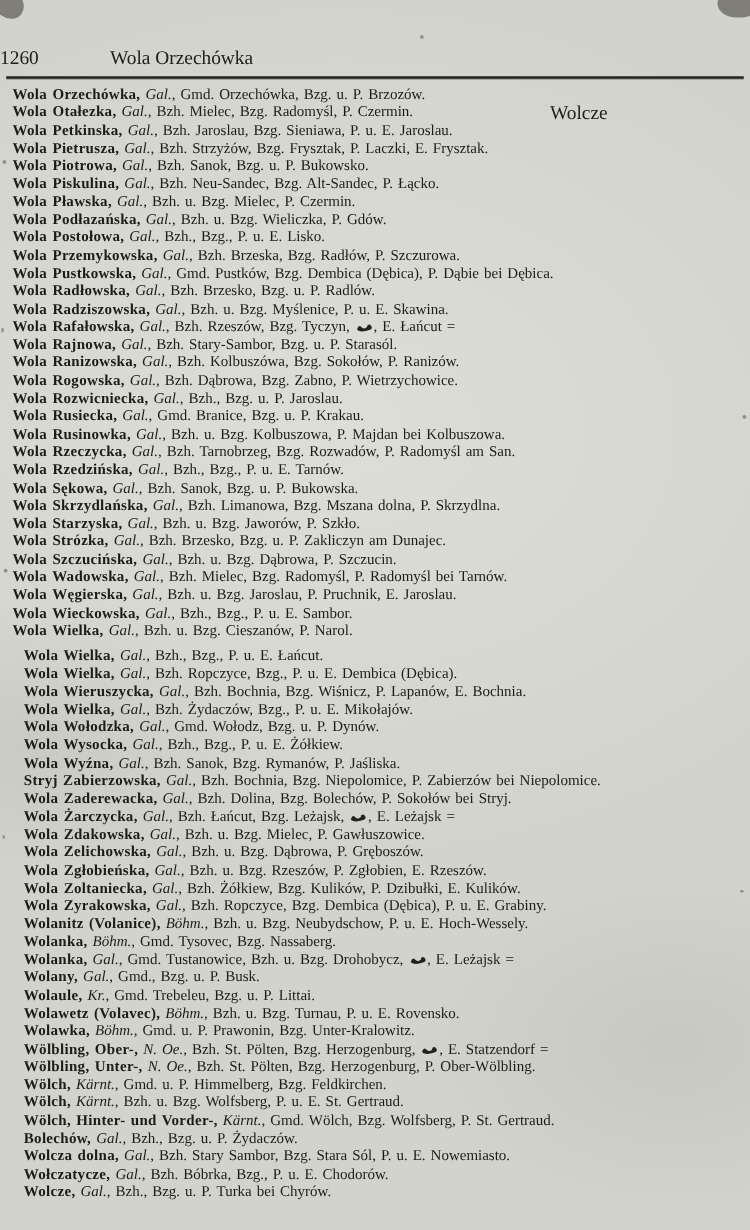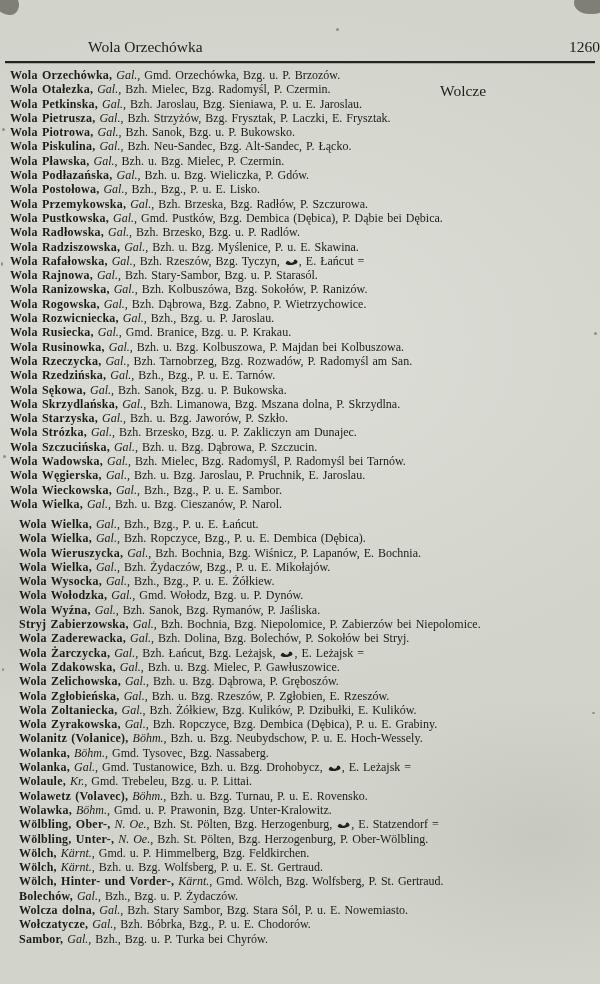--- a/index.html
+++ b/index.html
@@ -20,21 +20,21 @@
     text-decoration: underline;
   }
   
   .smudge { position: absolute; background: #3a3a34; border-radius: 50%; opacity: .55; }
   .smudge.tl { left: -6px; top: -8px; width: 26px; height: 22px; transform: rotate(35deg); border-radius: 30% 70% 60% 40%; }
   .smudge.tr { right: -8px; top: -10px; width: 34px; height: 24px; border-radius: 60% 40% 50% 50%; }
   .speck { position: absolute; background: #4a4a42; border-radius: 50%; opacity: .5; }
 
   .header { position: absolute; top: 38px; left: 0; right: 0; height: 20px; font-size: 15.5px; color: #21211c; }
   .header .h-left   { position: absolute; left: 88px; }
-  .header .h-center { position: absolute; left: 0; right: 0; text-align: right; }
+  .header .h-center { position: absolute; left: 0; right: 12px; text-align: left; }
   .header .h-right  { position: absolute; left: 440px; margin-top: 44px; }
 
   .rule { position: absolute; top: 61px; left: 5px; right: 5px; height: 2px; background: #24241f; box-shadow: 0 1px 0 rgba(36,36,31,.25); }
 
   .columns {
     position: absolute; top: 68px; left: 10px; right: 7px; bottom: 18px;
     display: flex;
     flex-direction: column;
   }
   .col { flex: 1 1 0; min-width: 0; }
@@ -114,48 +114,49 @@
         <div class="entry"><span class="headword">Wola Węgierska,</span> <span class="region">Gal.</span>, Bzh. u. Bzg. Jaroslau, P. Pruchnik, E. Jaroslau.</div>
         <div class="entry"><span class="headword">Wola Wieckowska,</span> <span class="region">Gal.</span>, Bzh., Bzg., P. u. E. Sambor.</div>
         <div class="entry"><span class="headword">Wola Wielka,</span> <span class="region">Gal.</span>, Bzh. u. Bzg. Cieszanów, P. Narol.</div>
       </div>
     <div class="divider"></div>
     <div class="col right">
         <div class="entry"><span class="headword">Wola Wielka,</span> <span class="region">Gal.</span>, Bzh., Bzg., P. u. E. Łańcut.</div>
         <div class="entry"><span class="headword">Wola Wielka,</span> <span class="region">Gal.</span>, Bzh. Ropczyce, Bzg., P. u. E. Dembica (Dębica).</div>
         <div class="entry"><span class="headword">Wola Wieruszycka,</span> <span class="region">Gal.</span>, Bzh. Bochnia, Bzg. Wiśnicz, P. Lapanów, E. Bochnia.</div>
         <div class="entry"><span class="headword">Wola Wielka,</span> <span class="region">Gal.</span>, Bzh. Żydaczów, Bzg., P. u. E. Mikołajów.</div>
+        <div class="entry"><span class="headword">Wola Wołodzka,</span> <span class="region">Gal.</span>, Gmd. Wołodz, Bzg. u. P. Dynów.</div>
         <div class="entry"><span class="headword">Wola Wysocka,</span> <span class="region">Gal.</span>, Bzh., Bzg., P. u. E. Żółkiew.</div>
-        <div class="entry"><span class="headword">Wola Wołodzka,</span> <span class="region">Gal.</span>, Gmd. Wołodz, Bzg. u. P. Dynów.</div>
         <div class="entry"><span class="headword">Wola Wyźna,</span> <span class="region">Gal.</span>, Bzh. Sanok, Bzg. Rymanów, P. Jaśliska.</div>
         <div class="entry"><span class="headword">Stryj Zabierzowska,</span> <span class="region">Gal.</span>, Bzh. Bochnia, Bzg. Niepolomice, P. Zabierzów bei Niepolomice.</div>
         <div class="entry"><span class="headword">Wola Zaderewacka,</span> <span class="region">Gal.</span>, Bzh. Dolina, Bzg. Bolechów, P. Sokołów bei Stryj.</div>
         <div class="entry"><span class="headword">Wola Żarczycka,</span> <span class="region">Gal.</span>, Bzh. Łańcut, Bzg. Leżajsk, <span class="horn"><svg width="13" height="8" viewBox="0 0 20 12">
               <path d="M1 8 Q3 2 6 5 Q8 8 11 7 Q14 6 14 3 Q17 1 19 5 Q20 8 16 9 Q8 12 3 10 Q1 9 1 8 Z" fill="#23231e"></path>
             </svg></span>, E. Leżajsk =</div>
         <div class="entry"><span class="headword">Wola Zdakowska,</span> <span class="region">Gal.</span>, Bzh. u. Bzg. Mielec, P. Gawłuszowice.</div>
         <div class="entry"><span class="headword">Wola Zelichowska,</span> <span class="region">Gal.</span>, Bzh. u. Bzg. Dąbrowa, P. Gręboszów.</div>
         <div class="entry"><span class="headword">Wola Zgłobieńska,</span> <span class="region">Gal.</span>, Bzh. u. Bzg. Rzeszów, P. Zgłobien, E. Rzeszów.</div>
         <div class="entry"><span class="headword">Wola Zoltaniecka,</span> <span class="region">Gal.</span>, Bzh. Żółkiew, Bzg. Kulików, P. Dzibułki, E. Kulików.</div>
         <div class="entry"><span class="headword">Wola Zyrakowska,</span> <span class="region">Gal.</span>, Bzh. Ropczyce, Bzg. Dembica (Dębica), P. u. E. Grabiny.</div>
         <div class="entry"><span class="headword">Wolanitz (Volanice),</span> <span class="region">Böhm.</span>, Bzh. u. Bzg. Neubydschow, P. u. E. Hoch-Wessely.</div>
         <div class="entry"><span class="headword">Wolanka,</span> <span class="region">Böhm.</span>, Gmd. Tysovec, Bzg. Nassaberg.</div>
         <div class="entry"><span class="headword">Wolanka,</span> <span class="region">Gal.</span>, Gmd. Tustanowice, Bzh. u. Bzg. Drohobycz, <span class="horn"><svg width="13" height="8" viewBox="0 0 20 12">
               <path d="M1 8 Q3 2 6 5 Q8 8 11 7 Q14 6 14 3 Q17 1 19 5 Q20 8 16 9 Q8 12 3 10 Q1 9 1 8 Z" fill="#23231e"></path>
             </svg></span>, E. Leżajsk =</div>
+        <div class="entry"><span class="headword">Wolany,</span> <span class="region">Gal.</span>, Gmd., Bzg. u. P. Busk.</div>
         <div class="entry"><span class="headword">Wolaule,</span> <span class="region">Kr.</span>, Gmd. Trebeleu, Bzg. u. P. Littai.</div>
         <div class="entry"><span class="headword">Wolawetz (Volavec),</span> <span class="region">Böhm.</span>, Bzh. u. Bzg. Turnau, P. u. E. Rovensko.</div>
         <div class="entry"><span class="headword">Wolawka,</span> <span class="region">Böhm.</span>, Gmd. u. P. Prawonin, Bzg. Unter-Kralowitz.</div>
         <div class="entry"><span class="headword">Wölbling, Ober-,</span> <span class="region">N. Oe.</span>, Bzh. St. Pölten, Bzg. Herzogenburg, <span class="horn"><svg width="13" height="8" viewBox="0 0 20 12">
               <path d="M1 8 Q3 2 6 5 Q8 8 11 7 Q14 6 14 3 Q17 1 19 5 Q20 8 16 9 Q8 12 3 10 Q1 9 1 8 Z" fill="#23231e"></path>
             </svg></span>, E. Statzendorf =</div>
         <div class="entry"><span class="headword">Wölbling, Unter-,</span> <span class="region">N. Oe.</span>, Bzh. St. Pölten, Bzg. Herzogenburg, P. Ober-Wölbling.</div>
         <div class="entry"><span class="headword">Wölch,</span> <span class="region">Kärnt.</span>, Gmd. u. P. Himmelberg, Bzg. Feldkirchen.</div>
         <div class="entry"><span class="headword">Wölch,</span> <span class="region">Kärnt.</span>, Bzh. u. Bzg. Wolfsberg, P. u. E. St. Gertraud.</div>
         <div class="entry"><span class="headword">Wölch, Hinter- und Vorder-,</span> <span class="region">Kärnt.</span>, Gmd. Wölch, Bzg. Wolfsberg, P. St. Gertraud.</div>
         <div class="entry"><span class="headword">Bolechów,</span> <span class="region">Gal.</span>, Bzh., Bzg. u. P. Żydaczów.</div>
         <div class="entry"><span class="headword">Wolcza dolna,</span> <span class="region">Gal.</span>, Bzh. Stary Sambor, Bzg. Stara Sól, P. u. E. Nowemiasto.</div>
         <div class="entry"><span class="headword">Wołczatycze,</span> <span class="region">Gal.</span>, Bzh. Bóbrka, Bzg., P. u. E. Chodorów.</div>
-        <div class="entry"><span class="headword">Sambor,</span> <span class="region">Gal.</span>, Bzh., Bzg. u. P. Turka bei Chyrów.</div>
+        <div class="entry"><span class="headword">Wolcze,</span> <span class="region">Gal.</span>, Bzh., Bzg. u. P. Turka bei Chyrów.</div>
       </div>
   </div>
 
 </div>
 
 </body></html>

